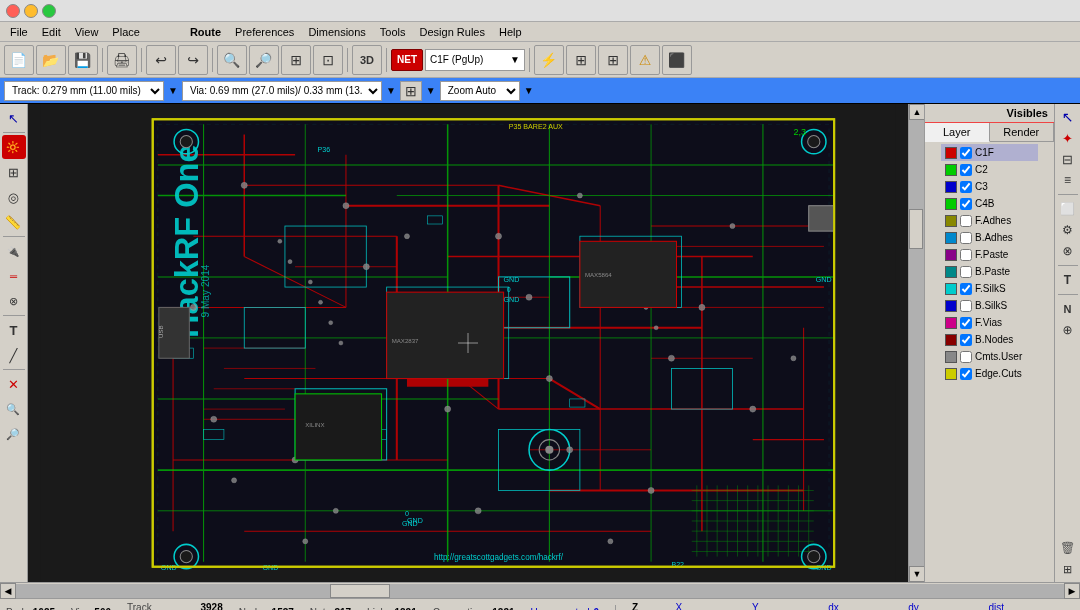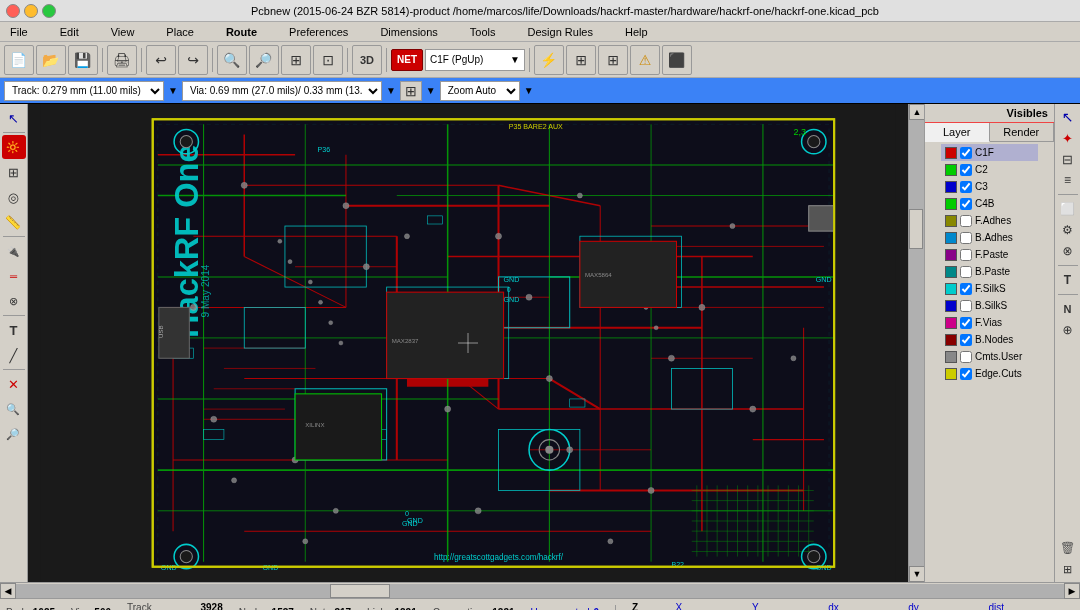--- a/index.html
+++ b/index.html
@@ -23,21 +23,21 @@
     .winbtn.max { background: #28c840; }
 
     
     #menubar {
       background: #d4d0c8;
       height: 20px;
       display: flex;
       align-items: center;
       padding: 0 4px;
       border-bottom: 1px solid #aaa;
-      gap: 20px;
+      gap: 2px;
     }
     .menu-item {
       padding: 1px 6px;
       cursor: pointer;
       font-size: 11px;
       color: #000;
     }
 
     
     #toolbar1 {
@@ -292,29 +292,28 @@
   </style>
 </head>
 <body>
 
 <div id="titlebar">
   <div class="winbtns">
     <div class="winbtn close"></div>
     <div class="winbtn min"></div>
     <div class="winbtn max"></div>
   </div>
-  <div class="title">Pcbnew (2015-06-24 BZR 5814)-product /home/marcos/life/Downloads/hackrf-master/hardware/hackrf-one/hackrf-one.kicad_pcb</div>
 </div>
 
 <div id="menubar">
   <span class="menu-item">File</span>
   <span class="menu-item">Edit</span>
   <span class="menu-item">View</span>
   <span class="menu-item">Place</span>
-  <span class="menu-item" style="font-weight:bold;">Route</span>
+  <span class="menu-item" style="font-weight:bold;margin-left:36px;">Route</span>
   <span class="menu-item">Preferences</span>
   <span class="menu-item">Dimensions</span>
   <span class="menu-item">Tools</span>
   <span class="menu-item">Design Rules</span>
   <span class="menu-item">Help</span>
 </div>
 
 <div id="toolbar1">
   <div class="tb-btn" title="New">📄</div>
   <div class="tb-btn" title="Open">📂</div>

